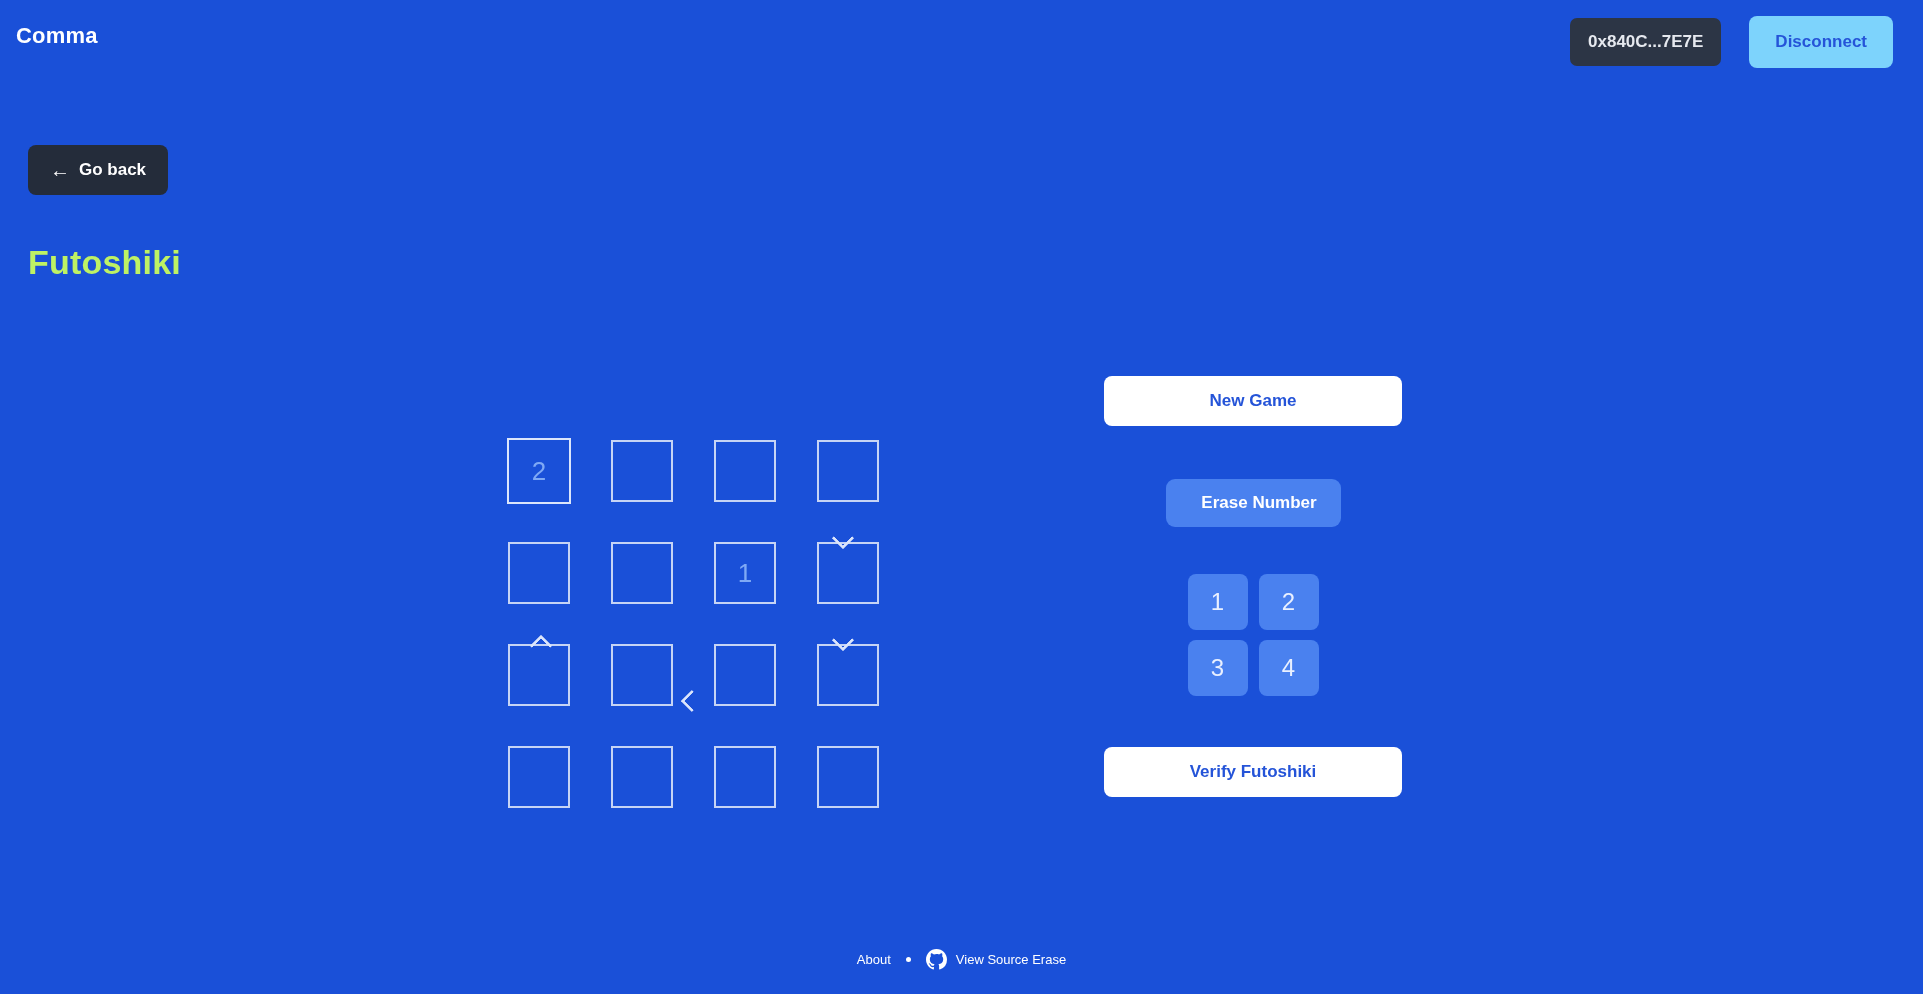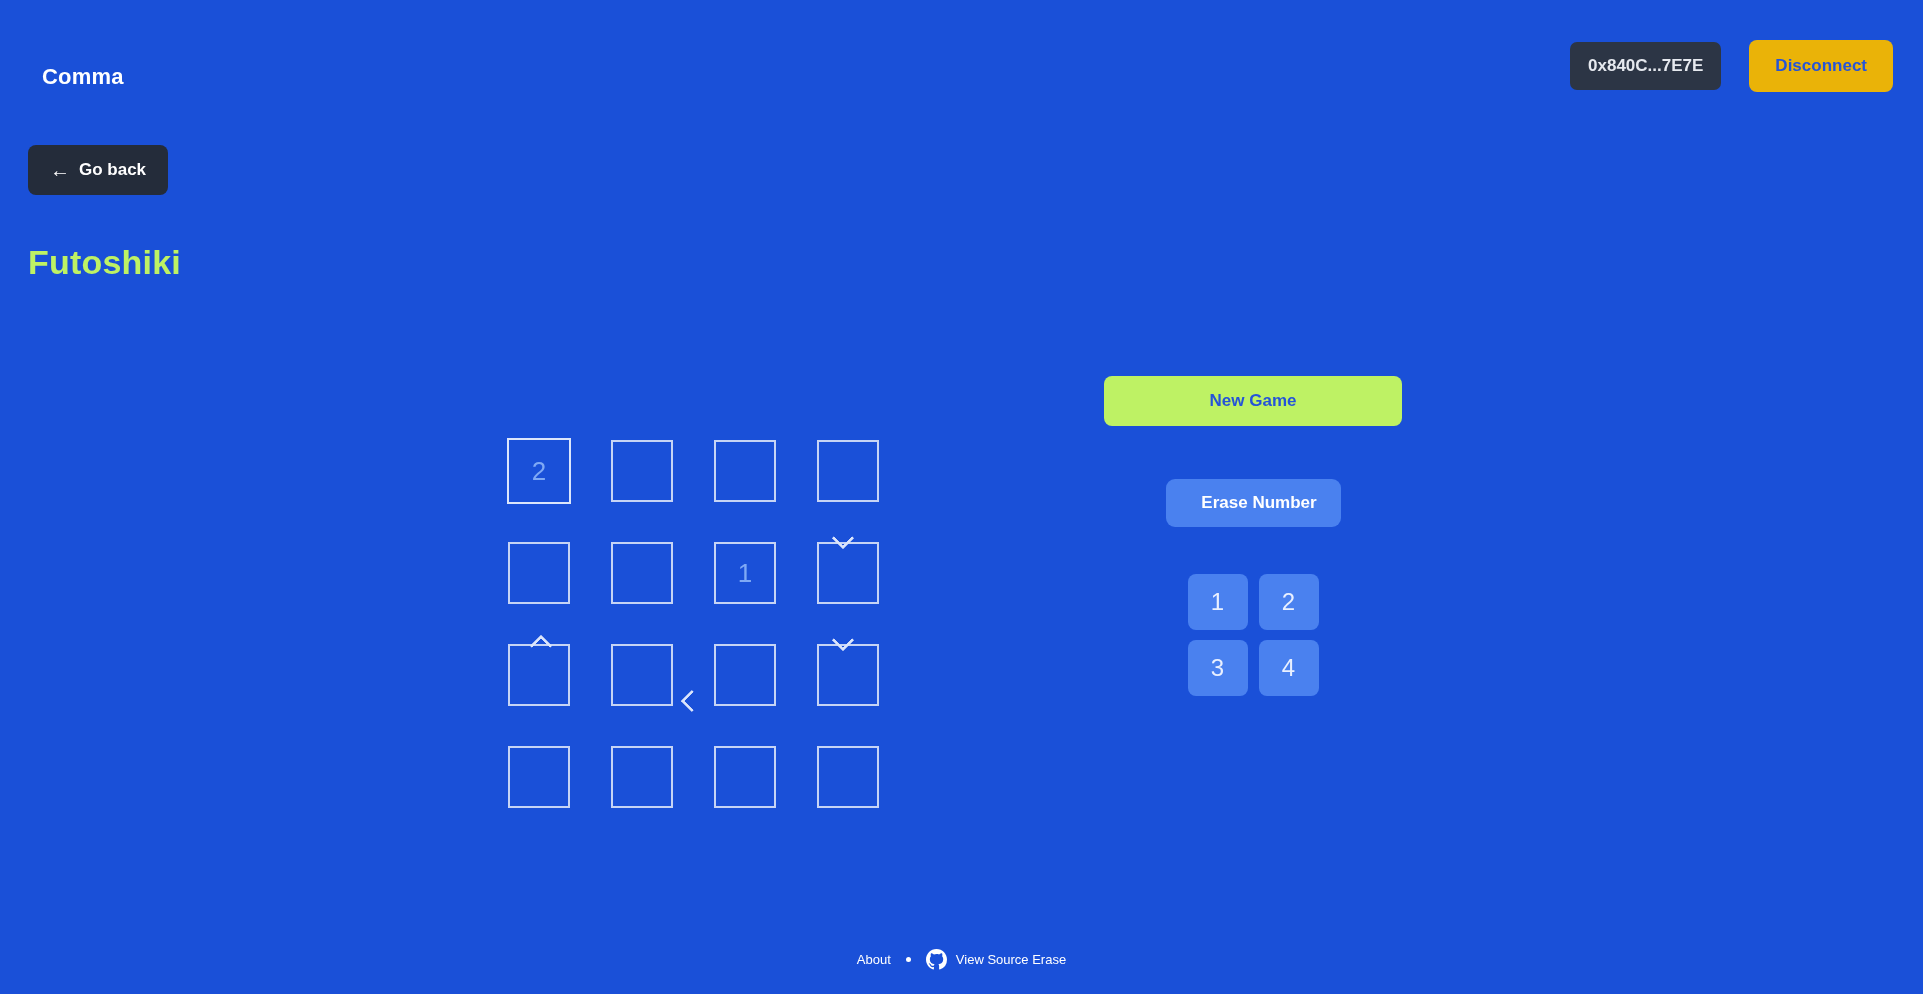--- a/index.html
+++ b/index.html
@@ -17,23 +17,23 @@
     position: relative;
   }
 
   
   .header {
     position: absolute;
     top: 0; left: 0;
     width: 1923px;
     height: 92px;
     display: flex;
-    align-items: flex-end;
+    align-items: flex-start;
     justify-content: space-between;
-    padding: 16px 30px 0 42px;
+    padding: 16px 30px 0 16px;
   }
 
   .brand {
     font-size: 22px;
     font-weight: bold;
     letter-spacing: 0.2px;
     color: #ffffff;
     line-height: 30px;
     padding-top: 5px;
   }
@@ -49,21 +49,21 @@
     color: #e6e9ef;
     font-size: 17px;
     font-weight: bold;
     border-radius: 7px;
     padding: 14px 18px;
     line-height: 20px;
     white-space: nowrap;
   }
 
   .disconnect-btn {
-    background: #eab308;
+    background: #7dd3fc;
     color: #2554d8;
     font-size: 17px;
     font-weight: bold;
     border: none;
     border-radius: 8px;
     padding: 16px 26px;
     line-height: 20px;
     cursor: pointer;
     font-family: "Liberation Sans", sans-serif;
   }
@@ -174,21 +174,21 @@
   .panel {
     position: absolute;
     left: 1104px;
     top: 376px;
     width: 298px;
   }
 
   .panel-btn-primary {
     width: 298px;
     height: 50px;
-    background: #bef264;
+    background: #ffffff;
     color: #2554d8;
     border: none;
     border-radius: 8px;
     font-size: 17px;
     font-weight: bold;
     cursor: pointer;
     font-family: "Liberation Sans", sans-serif;
   }
 
   .erase-wrap {
@@ -361,20 +361,23 @@
     <button class="erase-btn">Erase Number</button>
   </div>
 
   <div class="numpad" id="numpad">
       <button class="num-btn">1</button>
       <button class="num-btn">2</button>
       <button class="num-btn">3</button>
       <button class="num-btn">4</button>
     </div>
 
+  <div class="verify-wrap">
+    <button class="panel-btn-primary">Verify Futoshiki</button>
+  </div>
 </div>
 
 <div class="footer">
   <a href="#">About</a>
   <span class="footer-dot"></span>
   <a href="#" class="source-link">
     <span class="gh-icon">
       <svg viewBox="0 0 16 16" width="21" height="21" fill="#ffffff" aria-hidden="true">
         <path d="M8 0C3.58 0 0 3.58 0 8c0 3.54 2.29 6.53 5.47 7.59.4.07.55-.17.55-.38
           0-.19-.01-.82-.01-1.49-2.01.37-2.53-.49-2.69-.94-.09-.23-.48-.94-.82-1.13-.28-.15-.68-.52-.01-.53.63-.01

